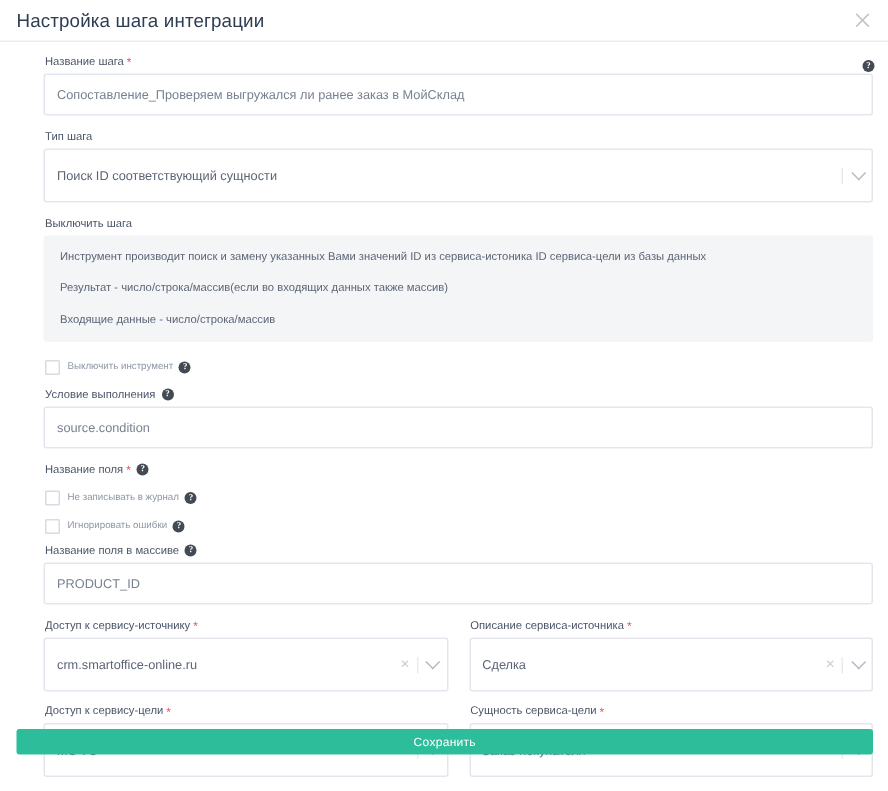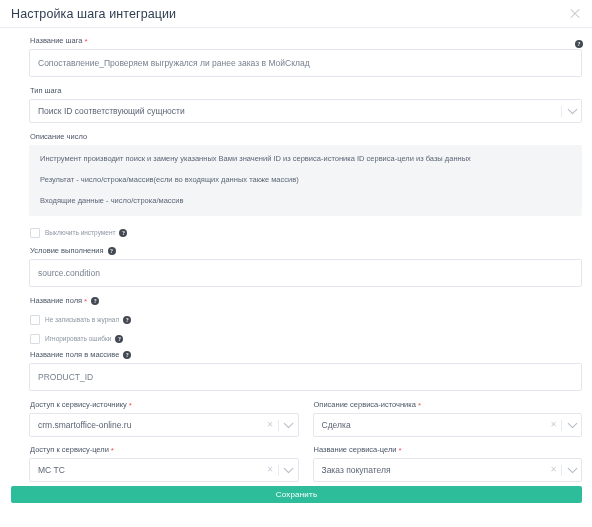--- a/index.html
+++ b/index.html
@@ -121,21 +121,21 @@
     align-items: center;
     overflow: hidden;
     white-space: nowrap;
   }
 
   .field-block { margin-bottom: 9px; }
 
   
   .select-box {
     width: 100%;
-    height: 24px;
+    height: 36px;
     border: 1px solid #e3e7ed;
     border-radius: 2px;
     background: #ffffff;
     box-sizing: border-box;
     display: flex;
     align-items: center;
     position: relative;
   }
   .select-value {
     flex: 1 1 auto;
@@ -270,21 +270,21 @@
         <div class="select-value">Поиск ID соответствующий сущности</div>
         <div class="sel-sep"></div>
         <div class="sel-arrow">
             <span class="chev"></span>
           </div>
       </div>
     </div>
 
     <div class="field-block">
       <div class="field-label">
-        <span>Описание число</span>
+        <span>Выключить шага</span>
       </div>
       <div class="desc-panel">
         <div class="desc-line">Инструмент производит поиск и замену указанных Вами значений ID из сервиса-истоника ID сервиса-цели из базы данных</div>
         <div class="desc-line">Результат - число/строка/массив(если во входящих данных также массив)</div>
         <div class="desc-line">Входящие данные - число/строка/массив</div>
       </div>
     </div>
 
     <div class="checkbox-row">
       <div class="cbox"></div>
@@ -369,21 +369,21 @@
           <div class="select-value">МС ТС</div>
           <div class="sel-clear">✕</div>
           <div class="sel-sep"></div>
           <div class="sel-arrow">
               <span class="chev"></span>
             </div>
         </div>
       </div>
       <div class="col">
         <div class="field-label">
-          <span>Название сервиса-цели</span>
+          <span>Сущность сервиса-цели</span>
             <span class="req">*</span>
         </div>
         <div class="select-box">
           <div class="select-value">Заказ покупателя</div>
           <div class="sel-clear">✕</div>
           <div class="sel-sep"></div>
           <div class="sel-arrow">
               <span class="chev"></span>
             </div>
         </div>

